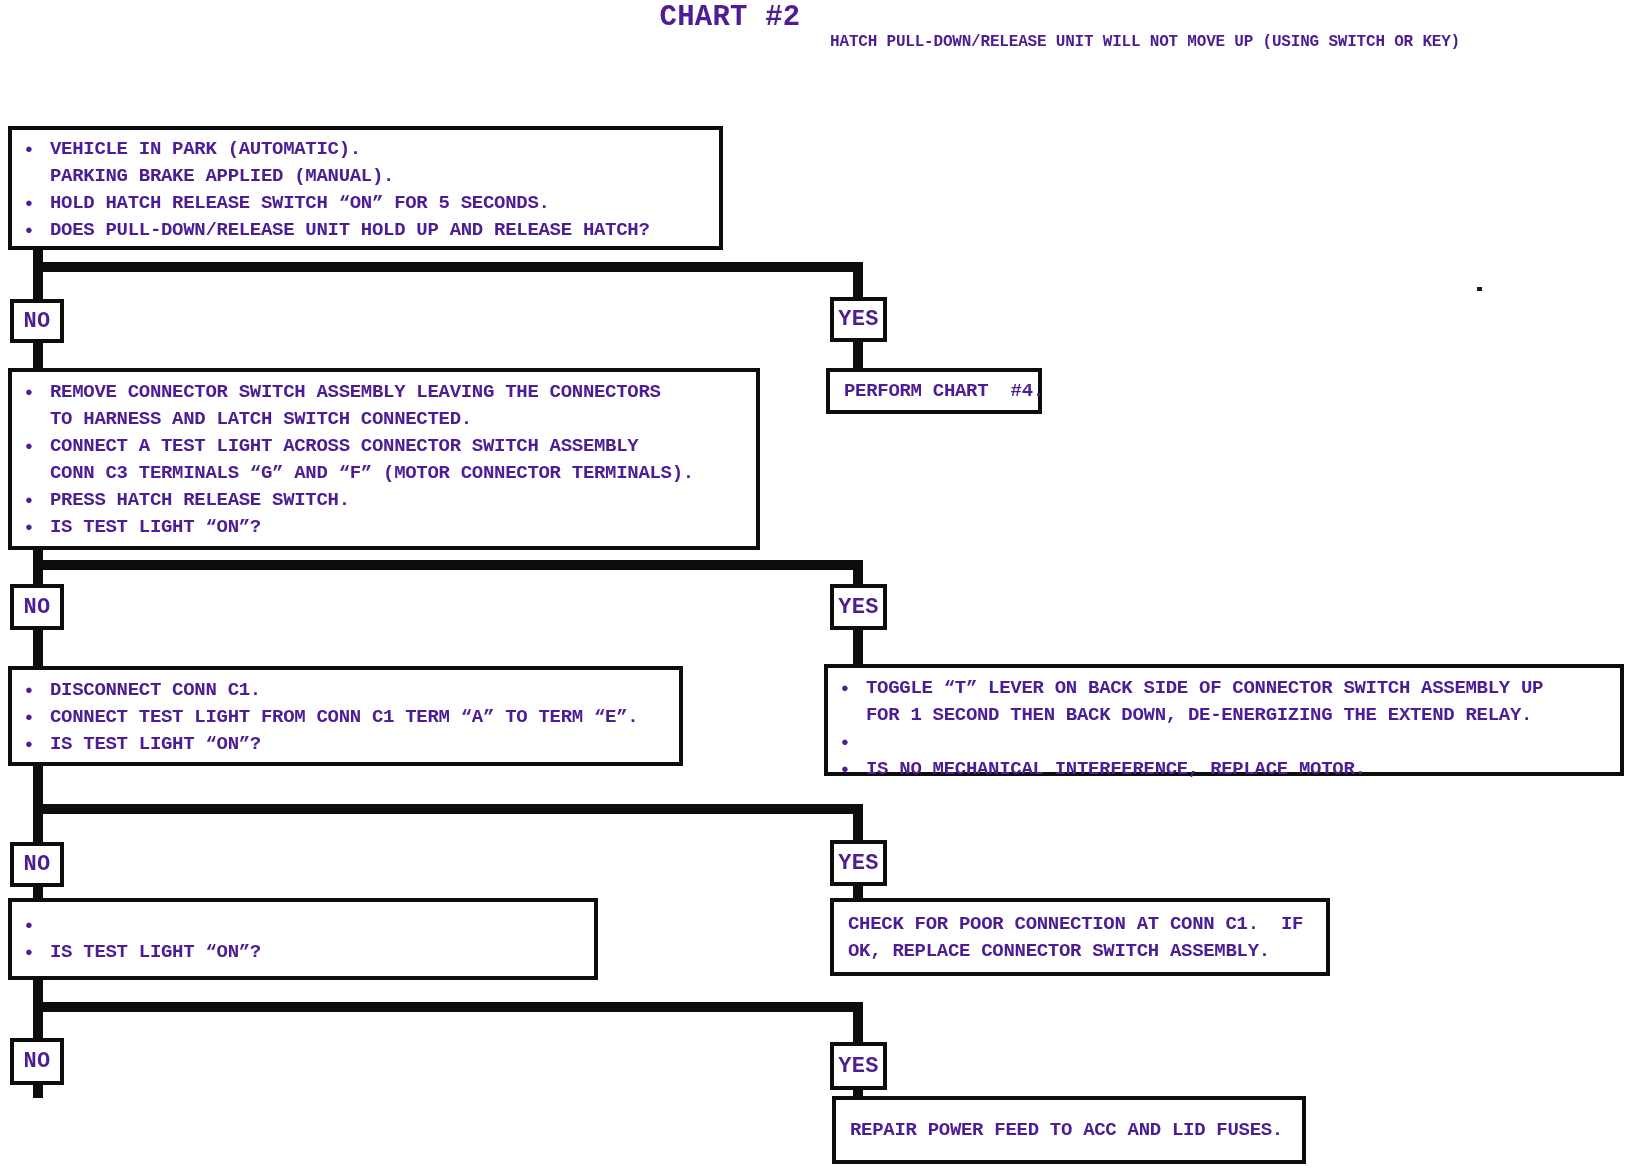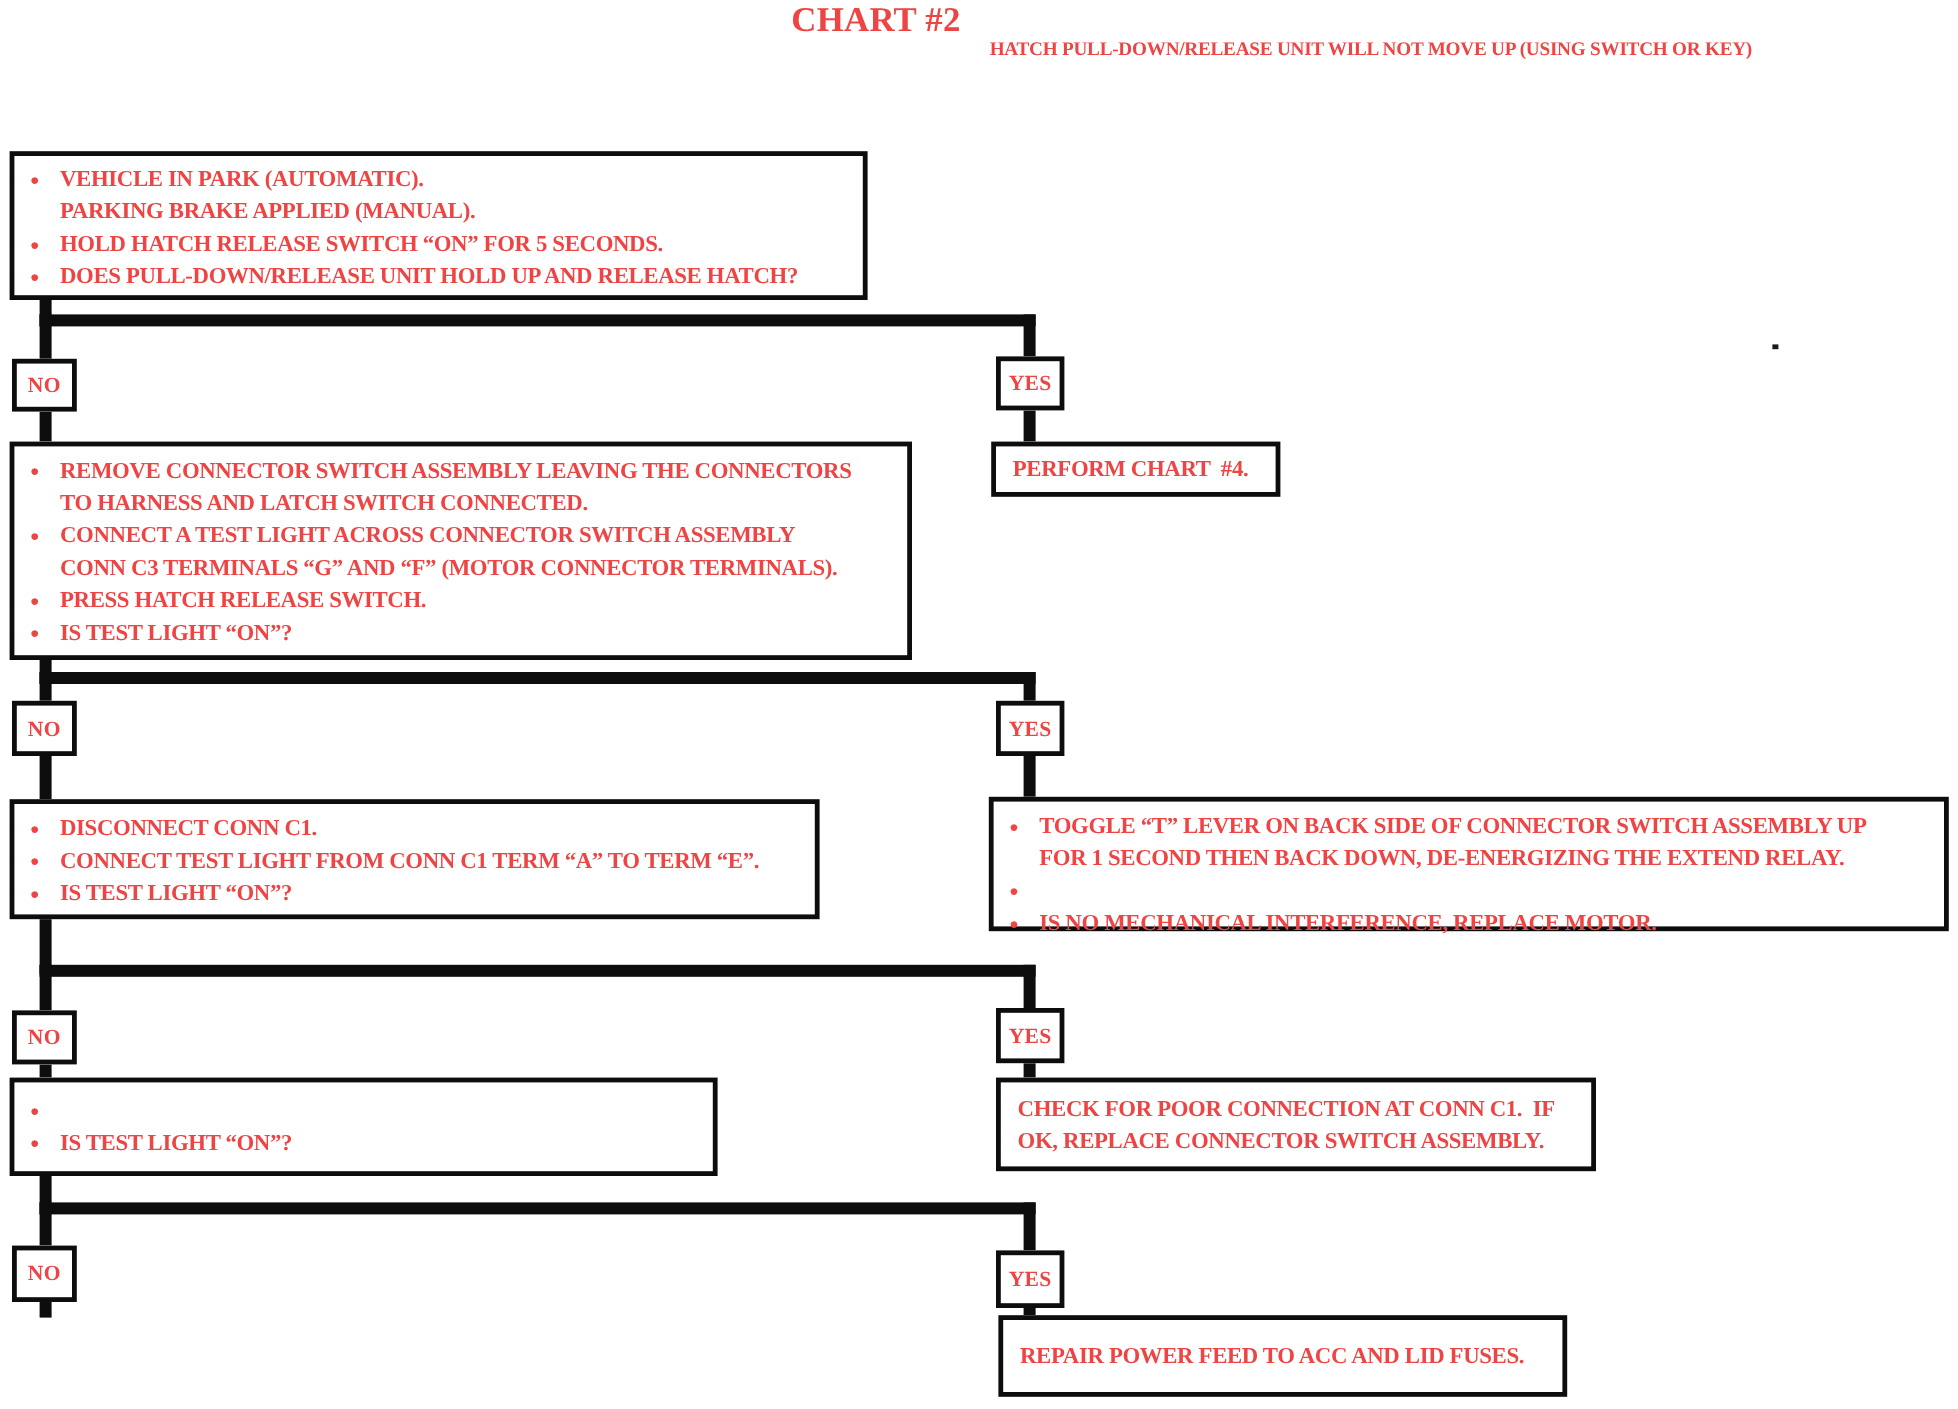--- a/index.html
+++ b/index.html
@@ -1,21 +1,21 @@
 <!DOCTYPE html>
 <html><head>
 <meta charset="utf-8">
 <style>
   html,body { margin:0; padding:0; background:#ffffff; }
   .canvas {
     position:relative;
     width:1632px; height:1174px;
     background:#ffffff;
-    font-family:Liberation Serif, serif;
-    color:#ef4444;
+    font-family:Liberation Mono, monospace;
+    color:#4c1d95;
     overflow:hidden;
   }
   .title1 {
     position:absolute; top:1px; left:0; width:1460px;
     text-align:center; font-size:29px; font-weight:bold; letter-spacing:0.2px;
   }
   .title2 {
     position:absolute; top:33px; left:0; width:1460px;
     text-align:right; font-size:16px; font-weight:bold; letter-spacing:-0.2px;
   }
@@ -36,21 +36,21 @@
     font-size:13px; align-self:center;
   }
   .plain { padding-left:14px; }
   .vcent { display:flex; flex-direction:column; justify-content:center; }
   .dbox {
     position:absolute;
     border:4px solid #0d0d0d;
     box-sizing:border-box;
     background:#ffffff;
     display:flex; align-items:center; justify-content:center;
-    font-weight:bold; font-size:18px; letter-spacing:0.3px;
+    font-weight:bold; font-size:22px; letter-spacing:0.3px;
   }
   .cn { position:absolute; background:#0d0d0d; }
   .speck { position:absolute; background:#1a1a1a; }
   .pt6 { padding-top:6px; } .pt7 { padding-top:7px; } .pt9 { padding-top:9px; } .pt10 { padding-top:10px; }
 </style>
 </head>
 <body>
 
 <div class="canvas">
 
@@ -67,21 +67,21 @@
   <div class="cn" style="left:33px; top:250px; width:10px; height:22px;"></div>
   <div class="cn" style="left:33px; top:262px; width:830px; height:10px;"></div>
   <div class="cn" style="left:33px; top:262px; width:10px; height:37px;"></div>
   <div class="cn" style="left:853px; top:262px; width:10px; height:35px;"></div>
   <div class="cn" style="left:33px; top:343px; width:10px; height:25px;"></div>
   <div class="cn" style="left:853px; top:342px; width:10px; height:26px;"></div>
 
   <div class="dbox" style="left:10px; top:299px; width:54px; height:44px;">NO</div>
   <div class="dbox" style="left:830px; top:297px; width:57px; height:45px;">YES</div>
 
-  <div class="box vcent" style="left:826px; top:368px; width:241px; height:46px;">
+  <div class="box vcent" style="left:826px; top:368px; width:216px; height:46px;">
     <div class="fl plain"><span>PERFORM CHART  #4.</span></div>
   </div>
 
   <div class="box pt7" style="left:8px; top:368px; width:752px; height:182px;">
     <div class="fl"><span class="blt">●</span><span>REMOVE CONNECTOR SWITCH ASSEMBLY LEAVING THE CONNECTORS</span></div>
     <div class="fl"><span class="blt"></span><span>TO HARNESS AND LATCH SWITCH CONNECTED.</span></div>
     <div class="fl"><span class="blt">●</span><span>CONNECT A TEST LIGHT ACROSS CONNECTOR SWITCH ASSEMBLY</span></div>
     <div class="fl"><span class="blt"></span><span>CONN C3 TERMINALS “G” AND “F” (MOTOR CONNECTOR TERMINALS).</span></div>
     <div class="fl"><span class="blt">●</span><span>PRESS HATCH RELEASE SWITCH.</span></div>
     <div class="fl"><span class="blt">●</span><span>IS TEST LIGHT “ON”?</span></div>

